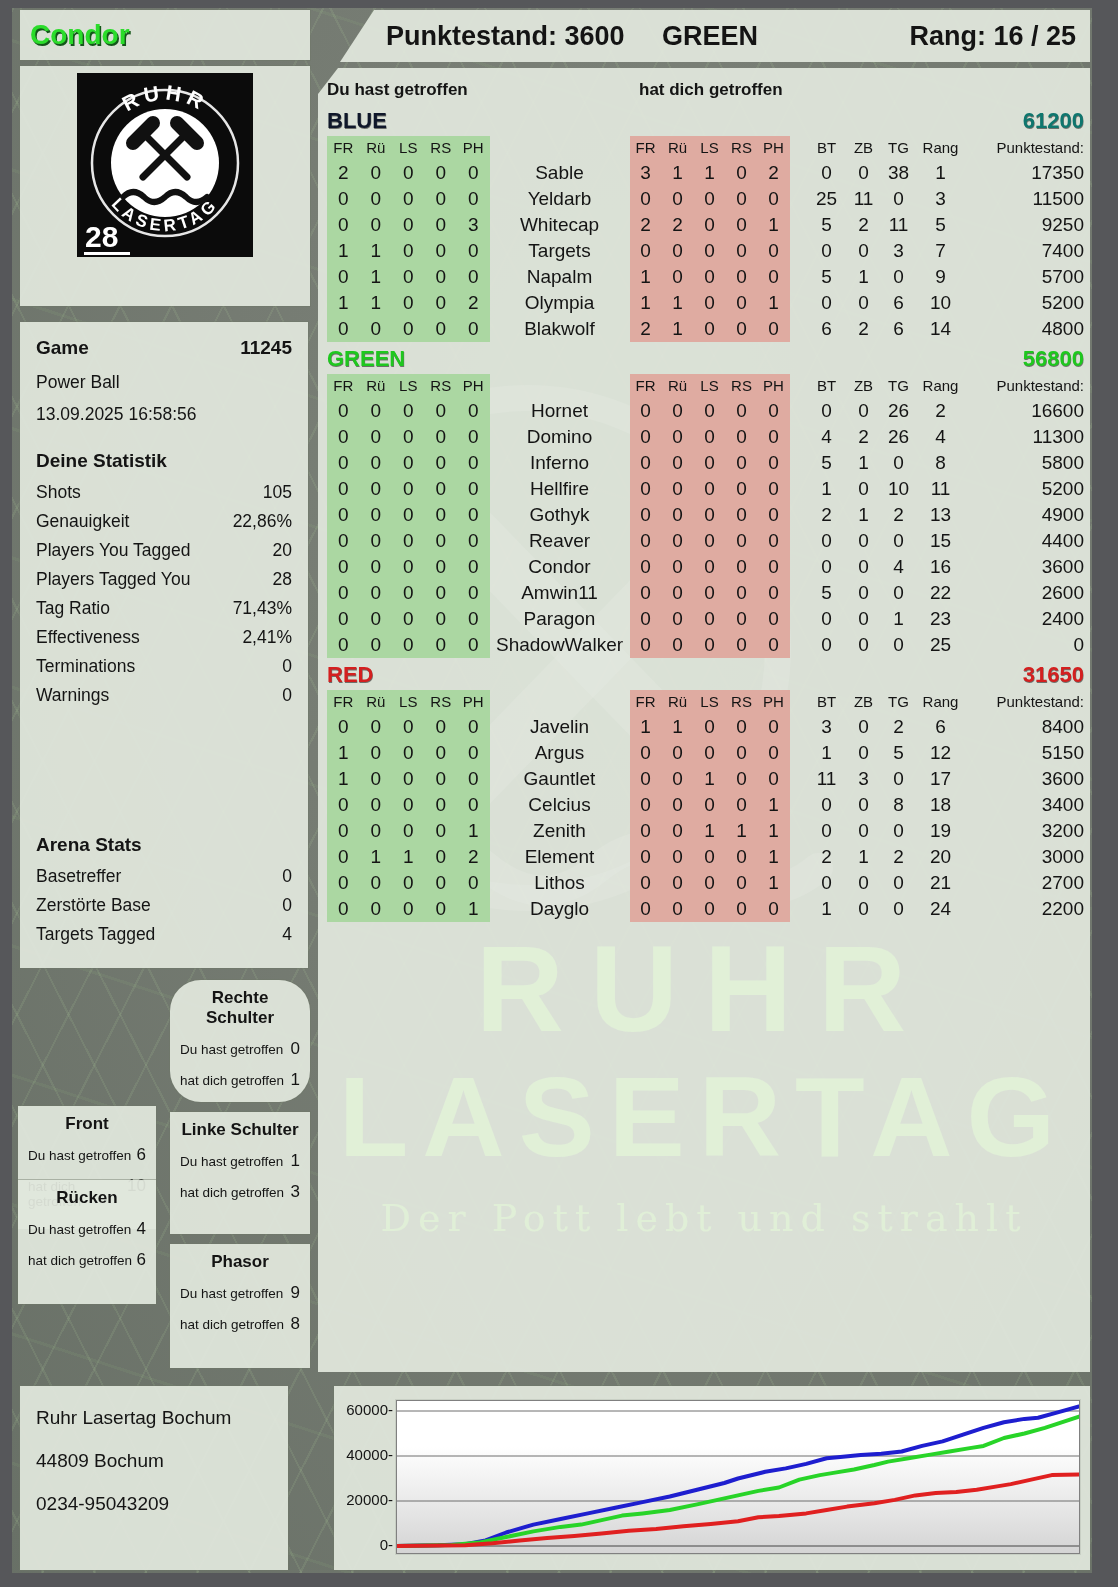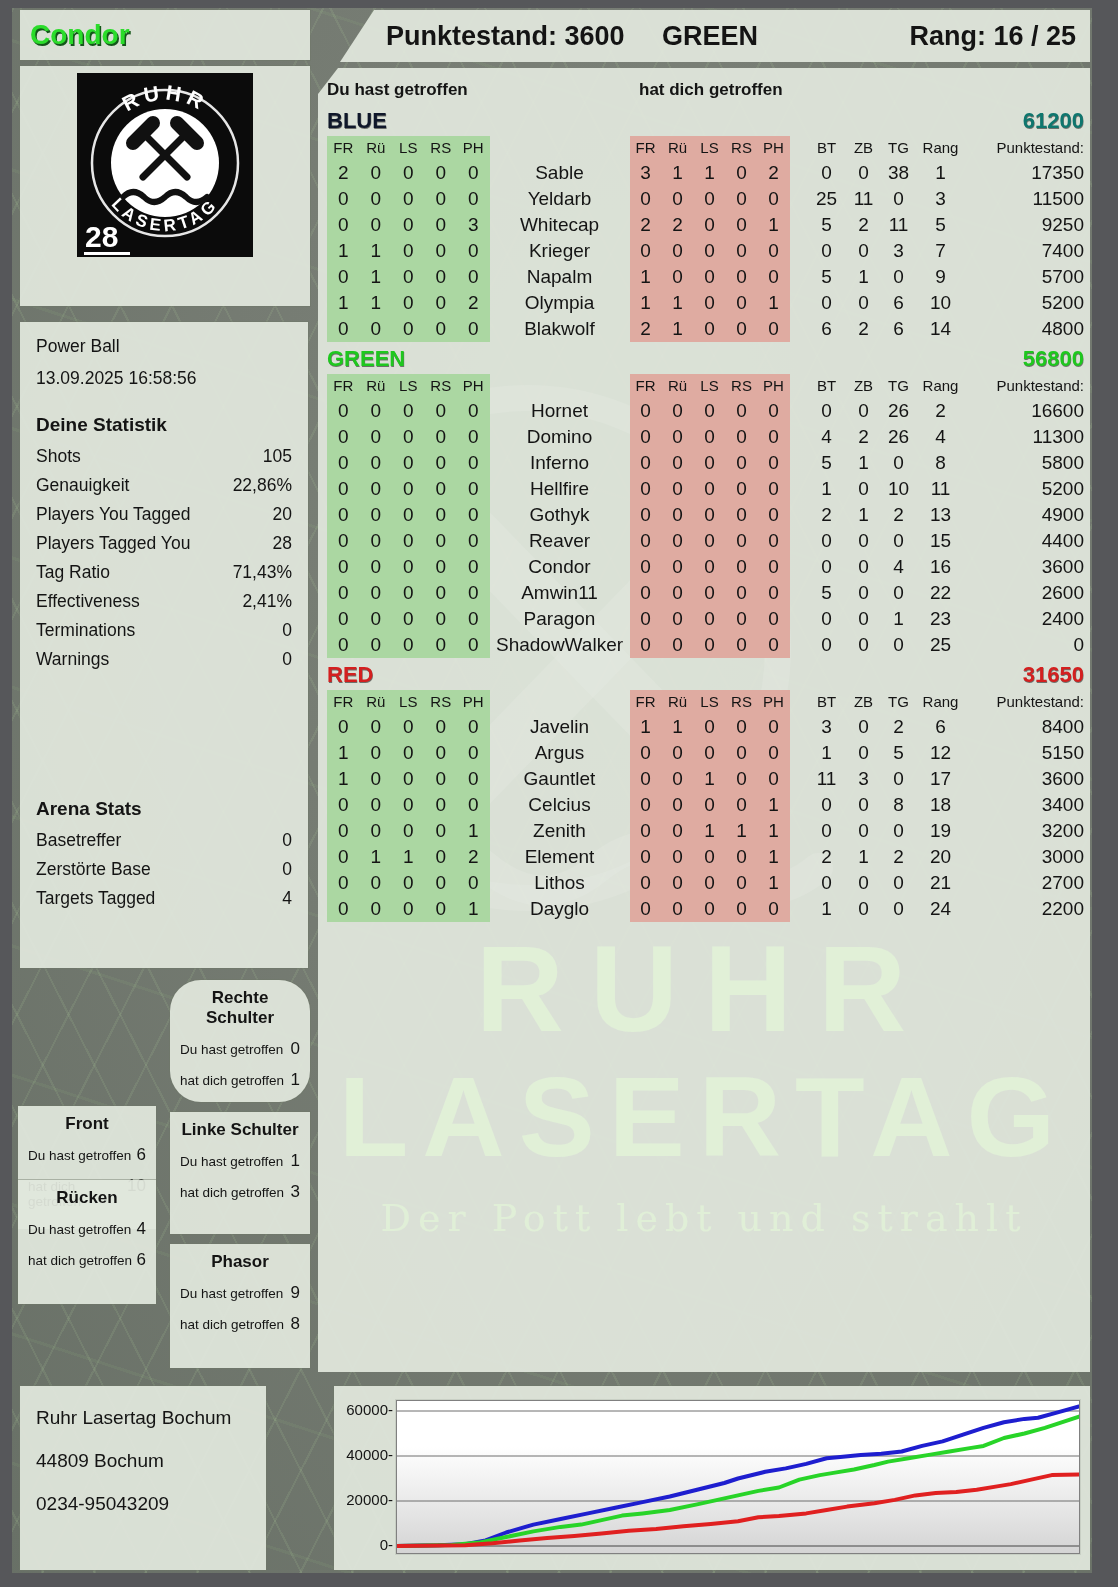--- a/index.html
+++ b/index.html
@@ -73,21 +73,21 @@
   .r{background:#dfaba1;}
   .pk{text-align:right !important;}
   .nm{text-align:center;}
   
   .wm{position:absolute;left:0;width:100%;text-align:center;z-index:1;color:#e2f2d8;pointer-events:none;}
   #wm1{top:860px;font-size:122px;font-weight:bold;letter-spacing:26px;line-height:1;opacity:0.9;}
   #wm2{top:992px;font-size:114px;font-weight:bold;letter-spacing:14px;line-height:1;opacity:0.9;}
   #wm3{top:1128px;font-family:"DejaVu Serif", serif;font-size:38px;letter-spacing:7px;opacity:0.85;}
   #wm-hammers{position:absolute;left:20px;top:290px;z-index:1;opacity:0.5;pointer-events:none;}
   
-  #address-panel{left:20px;top:1386px;width:246px;height:184px;padding:10px 16px;box-sizing:border-box;}
+  #address-panel{left:20px;top:1386px;width:268px;height:184px;padding:10px 16px;box-sizing:border-box;}
   #address-panel .line{font-size:19px;line-height:43px;}
   #chart-panel{left:334px;top:1386px;width:756px;height:184px;display:flex;box-sizing:border-box;padding:14px 10px 16px 0;}
   #yaxis{width:62px;position:relative;font-size:15px;}
   .ytick{position:absolute;right:3px;height:16px;line-height:16px;}
   #plot{flex:1;position:relative;border:1px solid #808080;box-shadow:0 0 0 1px #c8cfc4;
     background:linear-gradient(180deg,#ffffff 0%,#ffffff 30%,#ececec 62%,#d4d4d4 100%);}
   #plot svg{position:absolute;inset:0;width:100%;height:100%;}
 </style>
 </head>
 <body>
@@ -123,20 +123,24 @@
     </text>
     <text font-family="Liberation Sans, sans-serif" font-size="17" font-weight="bold" fill="#ffffff" letter-spacing="4" text-anchor="middle">
       <textPath href="#arcBottom" startOffset="50%">LASERTAG</textPath>
     </text>
     <text x="8" y="174" font-family="Liberation Sans, sans-serif" font-size="30" font-weight="bold" fill="#ffffff">28</text>
     <rect x="7" y="179" width="46" height="3" fill="#ffffff"></rect>
   </svg>
 </div>
 
 <div class="panel" id="stats-panel">
+  <div class="srow head" id="game-row">
+    <span>Game</span>
+    <span>11245</span>
+  </div>
   <div class="line-row">Power Ball</div>
   <div class="line-row">13.09.2025 16:58:56</div>
   <div class="srow head" id="stats-title">
     <span>Deine Statistik</span>
   </div>
   <div id="stats-rows">
       <div class="srow">
         <span>Shots</span>
         <span>105</span>
       </div>
@@ -337,21 +341,21 @@
             <div class="dcell">5</div>
             <div class="dcell">2</div>
             <div class="dcell">11</div>
             <div class="dcell">5</div>
             <div class="dcell pk">9250</div>
             <div class="dcell g">1</div>
             <div class="dcell g">1</div>
             <div class="dcell g">0</div>
             <div class="dcell g">0</div>
             <div class="dcell g">0</div>
-            <div class="dcell nm">Krieger</div>
+            <div class="dcell nm">Targets</div>
             <div class="dcell r">0</div>
             <div class="dcell r">0</div>
             <div class="dcell r">0</div>
             <div class="dcell r">0</div>
             <div class="dcell r">0</div>
             <div class="dcell"></div>
             <div class="dcell">0</div>
             <div class="dcell">0</div>
             <div class="dcell">3</div>
             <div class="dcell">7</div>

